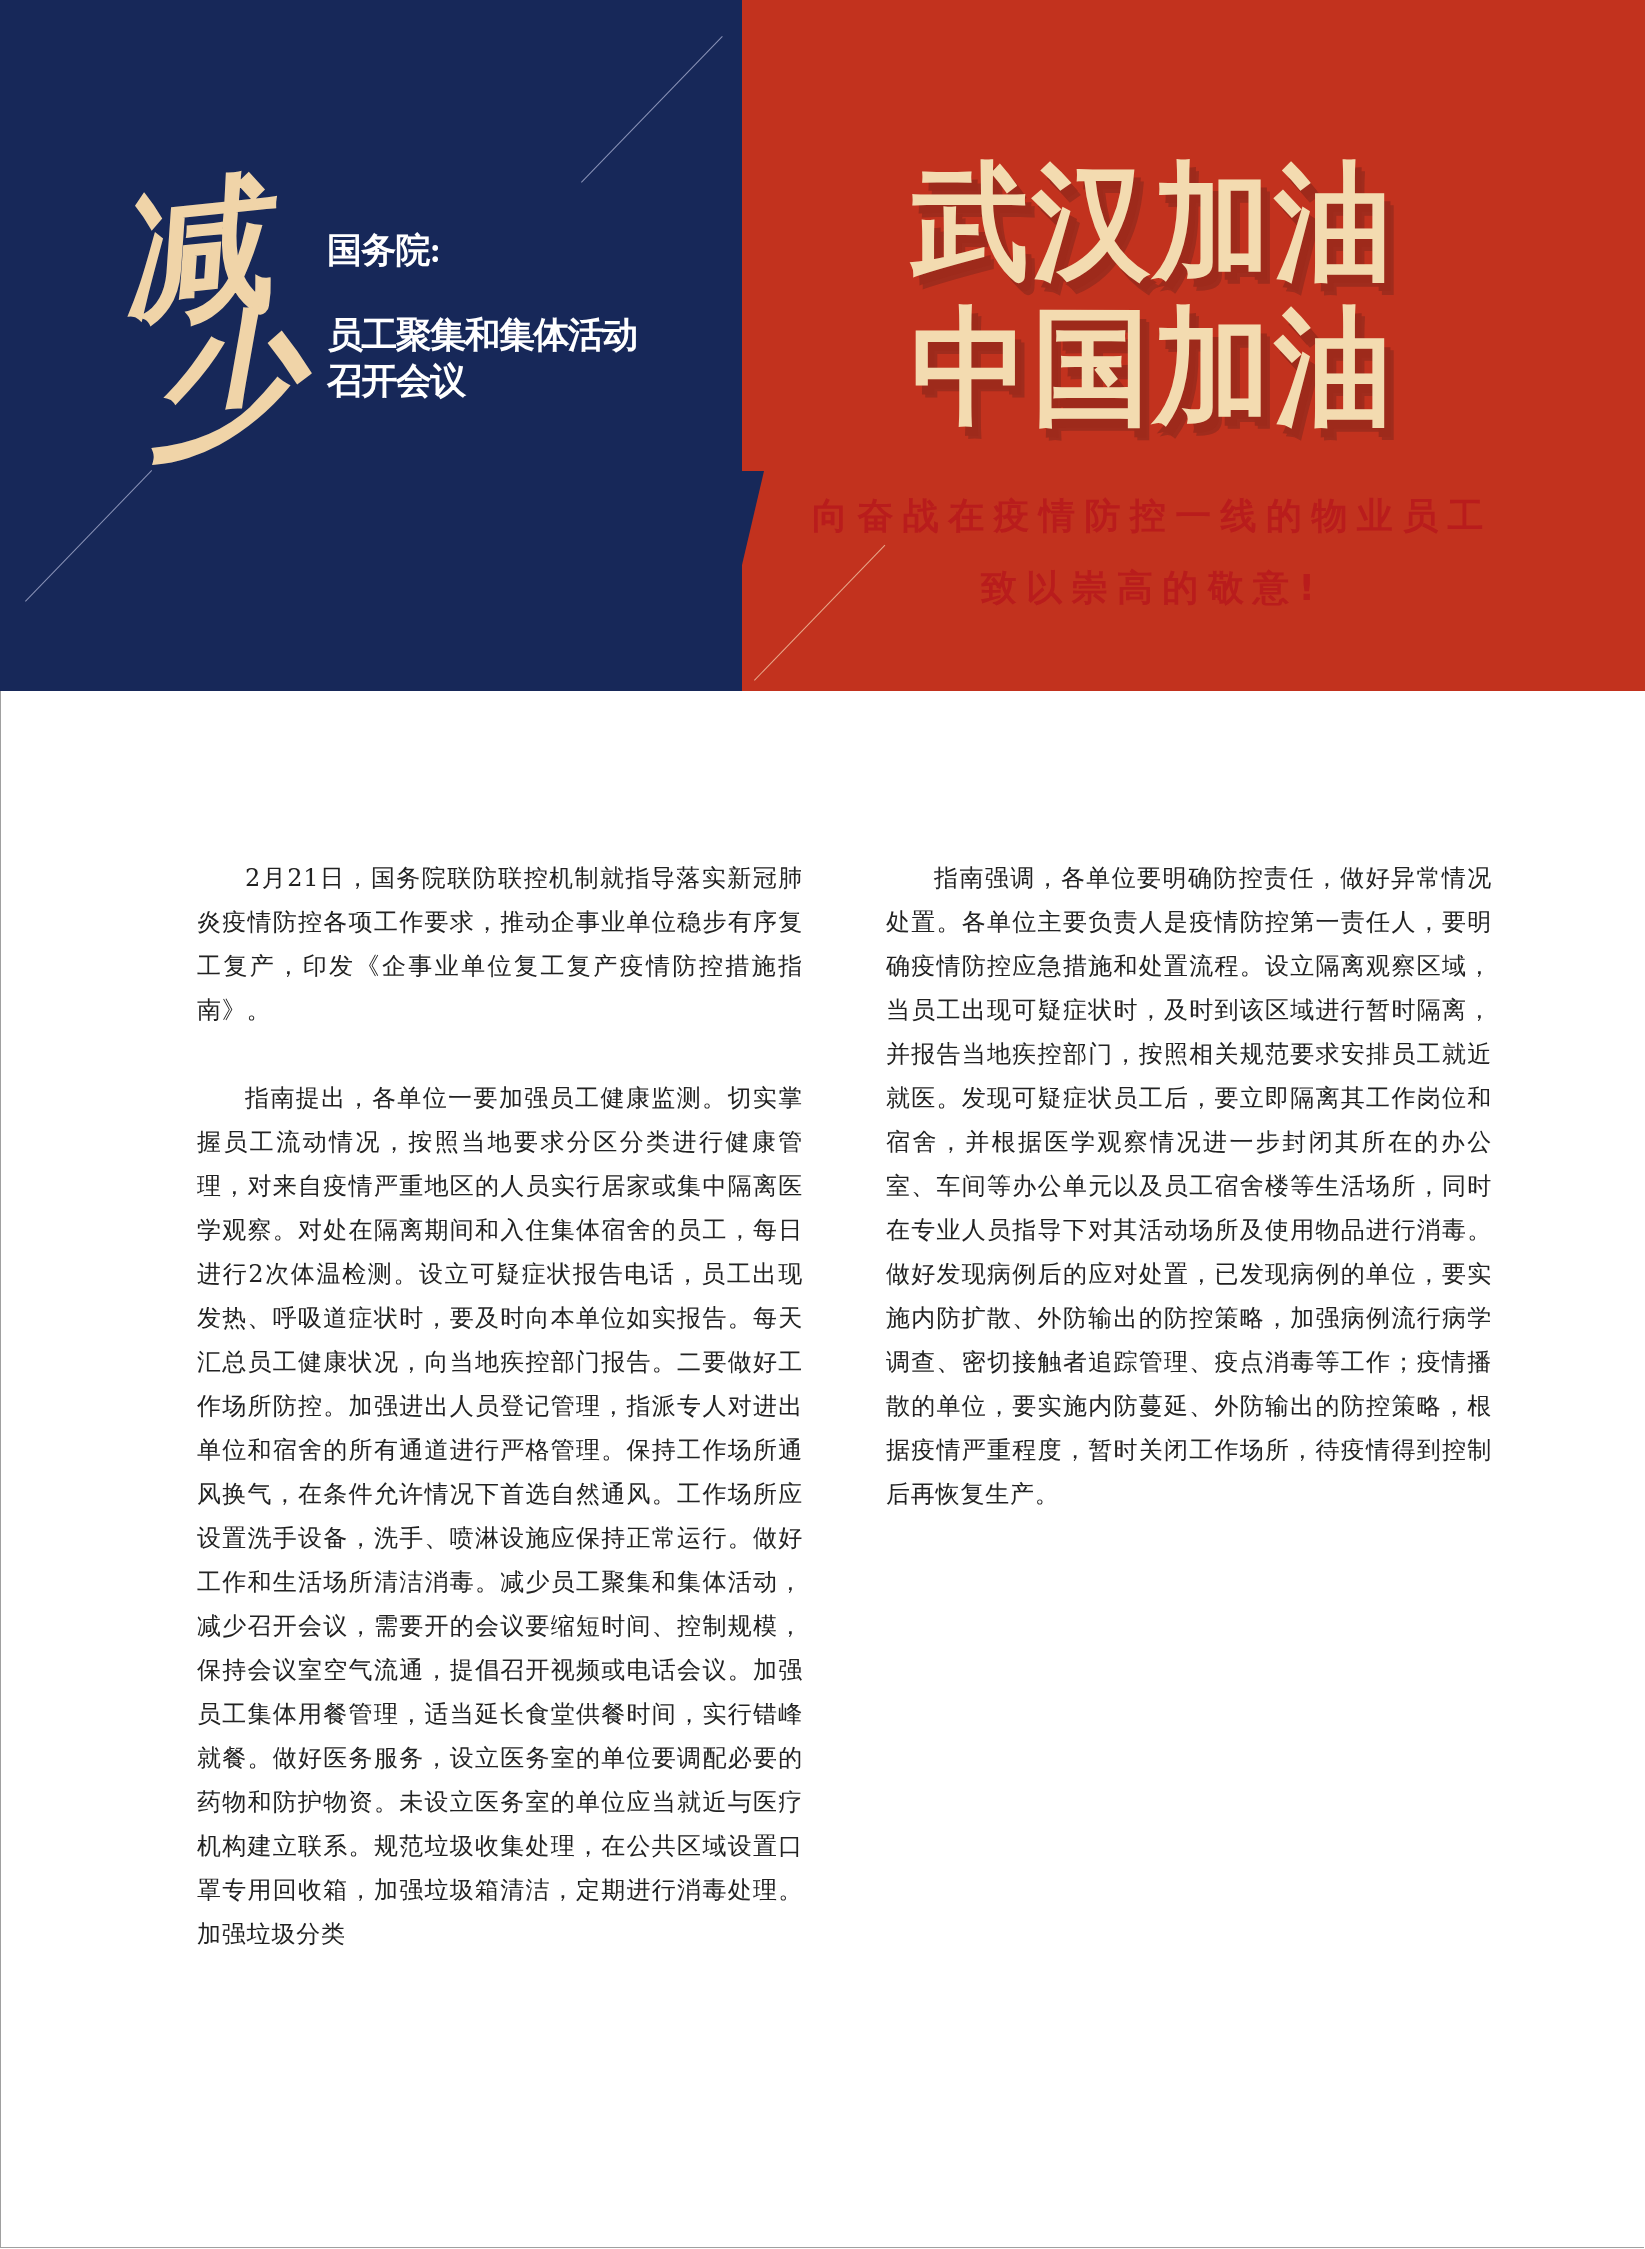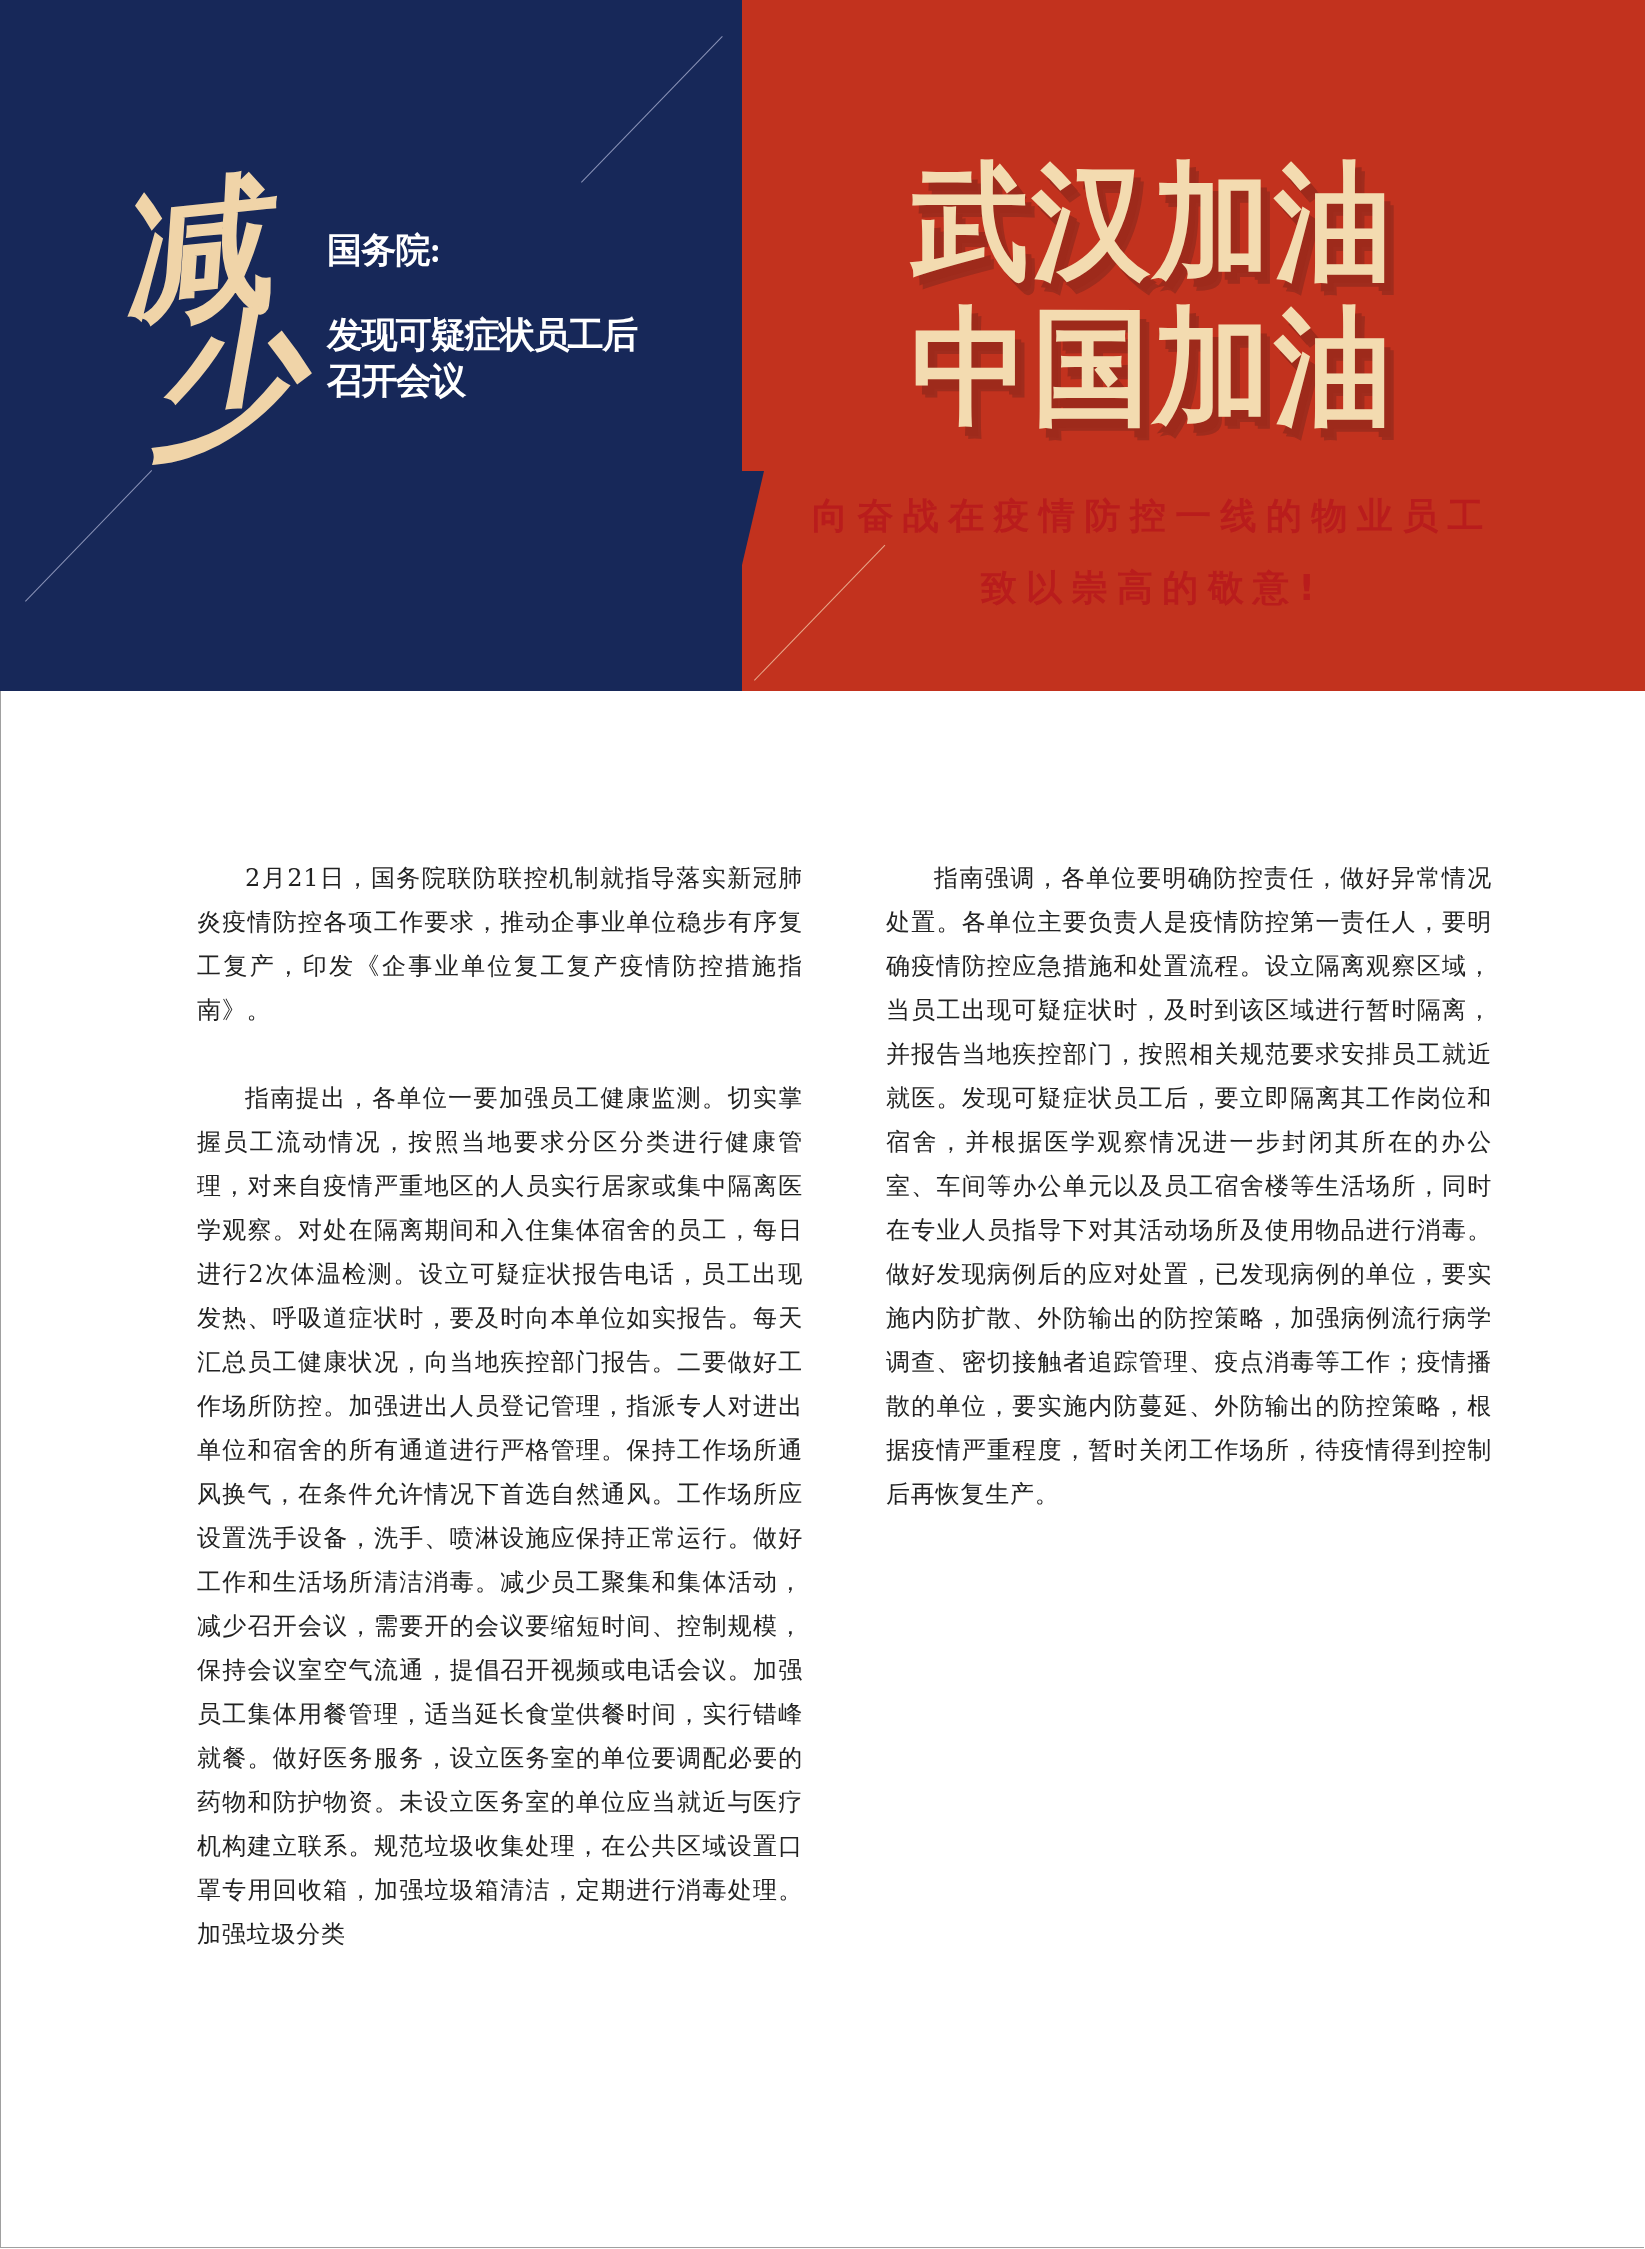--- a/index.html
+++ b/index.html
@@ -35,21 +35,21 @@
     <div class="deco-line" style="left:25px;top:601px;width:182px;background:#8a93b8;transform:rotate(-46deg);"></div>
 
     <div class="calligraphy">
       <span class="c1">减</span>
       <span class="c2">少</span>
     </div>
 
     <div class="headline-block">
       <div class="headline-kicker">国务院:</div>
       <div class="headline-main">
-        <div>发现可疑症状员工后</div>
+        <div>员工聚集和集体活动</div>
         <div>召开会议</div>
       </div>
     </div>
   </div>
 
   <div class="banner-right">
     <div class="deco-line" style="left:11.8px;top:680px;width:188px;background:#e8a88a;transform:rotate(-46deg);"></div>
   </div>
   <div class="notch2"></div>
 

